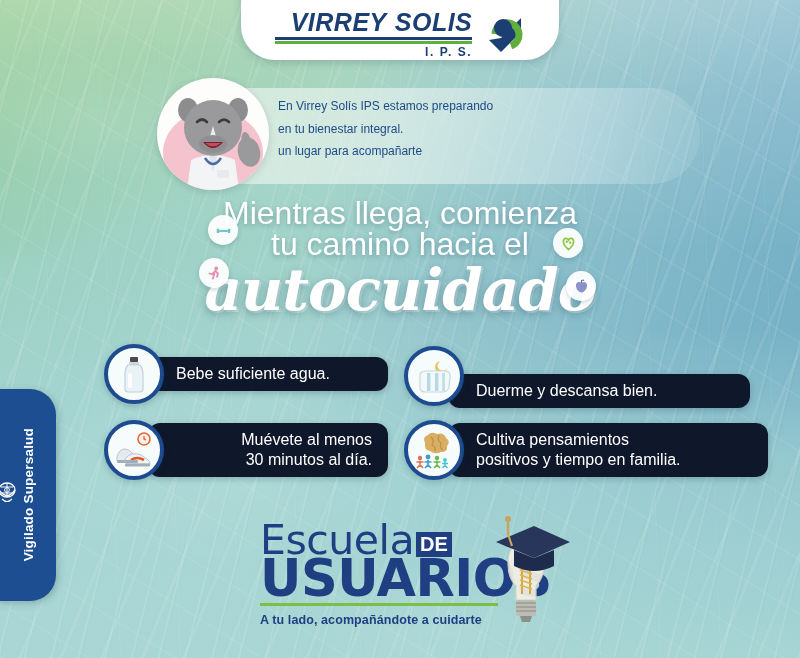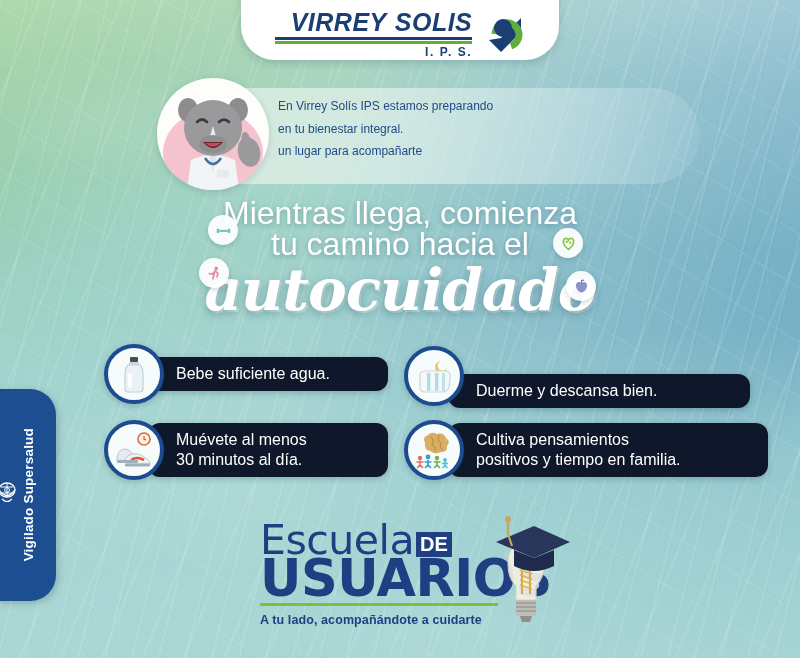--- a/index.html
+++ b/index.html
@@ -91,21 +91,21 @@
   .card .ic{width:60px;height:60px;border-radius:50%;background:#f6fbfc;
     border:4px solid #1d4b8f;box-sizing:border-box;position:relative;z-index:3;
     display:flex;align-items:center;justify-content:center;overflow:hidden;
     box-shadow:0 2px 6px rgba(20,50,70,.22);}
   .card .pill{margin-left:-16px;background:#0f172a;color:#fff;
     border-radius:12px;padding:7px 16px 7px 28px;position:relative;z-index:2;
     font-size:16px;line-height:20px;box-shadow:0 2px 6px rgba(20,50,70,.25);}
   .c1{left:104px;top:344px;} .c2{left:404px;top:344px;}
   .c3{left:104px;top:420px;} .c4{left:404px;top:420px;}
   .c1 .pill{width:196px;} .c2 .pill{width:258px;margin-top:30px;}
-  .c3 .pill{width:196px;} .c4 .pill{width:276px;}
+  .c3 .pill{width:196px;text-align:right;} .c4 .pill{width:276px;}
 
   
   .escuela{position:absolute;left:252px;top:520px;width:300px;margin-left:8px;}
   .esc-row1{display:flex;align-items:flex-end;gap:2px;}
   .esc-escuela{font-family:"DejaVu Sans",sans-serif;font-size:41px;line-height:41px;
     color:#1f3f82;letter-spacing:-.5px;}
   .esc-de{font-size:20px;font-weight:bold;color:#ffffff;background:#1f3f82;
     padding:1px 4px;margin-bottom:4px;letter-spacing:0;}
   .esc-usuarios{font-family:"DejaVu Sans",sans-serif;font-weight:bold;font-size:51px;
     line-height:44px;color:#1f3f82;letter-spacing:-.5px;margin-top:-4px;}

